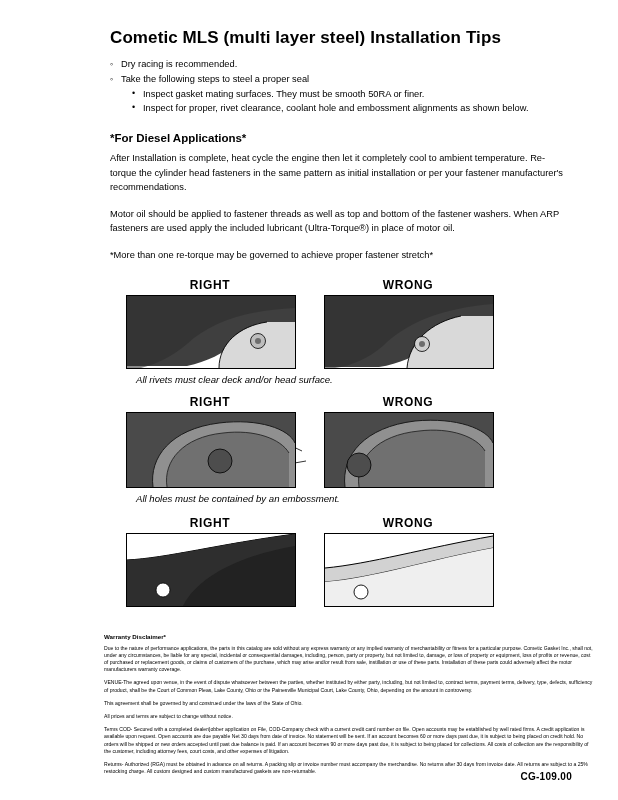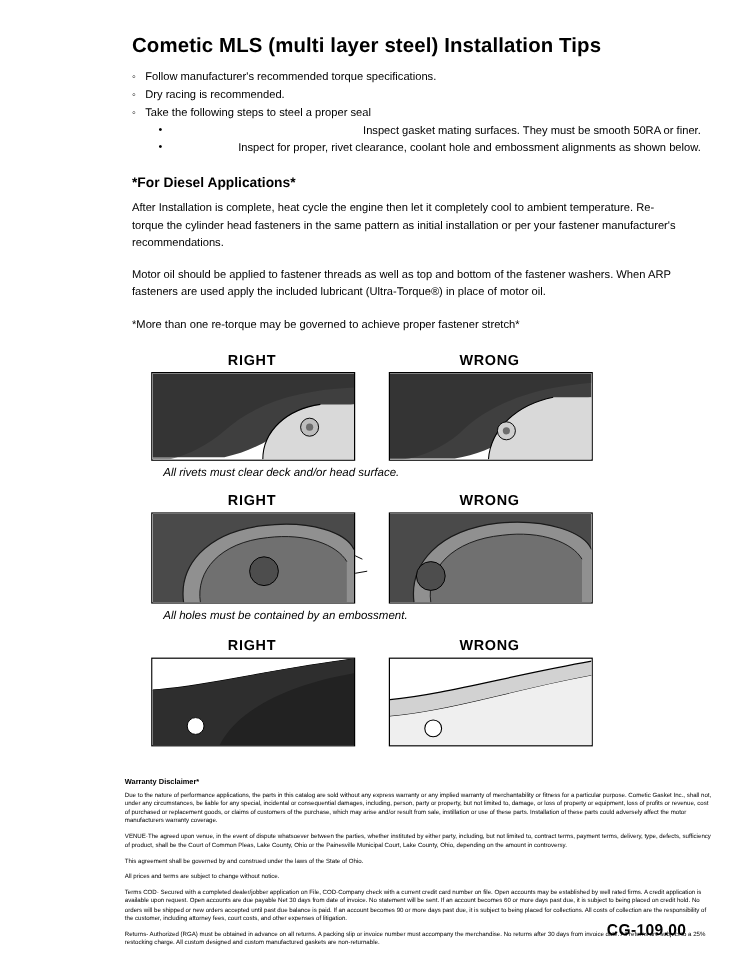--- a/index.html
+++ b/index.html
@@ -46,21 +46,20 @@
     left: 0;
     top: 0;
     font-size: 9px;
   }
   .sub {
     list-style: none;
     margin: 1px 0 0 0;
     padding: 0 0 0 11px;
     font-size: 9.3px;
     line-height: 14px;
-    text-align: right;
   }
   .sub > li {
     position: relative;
     padding-left: 11px;
   }
   .sub > li::before {
     content: "\2022";
     position: absolute;
     left: 0;
     top: -1px;
@@ -151,37 +150,34 @@
   .warranty p {
     font-size: 5.1px;
     line-height: 7.2px;
     margin: 0 0 6px 0;
     text-align: left;
   }
   .docnum {
     position: absolute;
     right: 46px;
     bottom: 18px;
-    font-size: 13px;
+    font-size: 10px;
     font-weight: bold;
     letter-spacing: 0.3px;
     text-align: center;
   }
 </style>
 </head>
 <body>
 
 <div class="page">
 
   <h1 class="title">Cometic MLS (multi layer steel) Installation Tips</h1>
 
   <ul class="bullets">
-    <li>
-      <span>Follow manufacturer's recommended torque specifications.</span>
-    </li>
     <li>
       <span>Dry racing is recommended.</span>
     </li>
     <li>
       <span>Take the following steps to steel a proper seal</span>
       <ul class="sub">
         <li>
           <span>Inspect gasket mating surfaces.  They must be smooth 50RA or finer.</span>
         </li>
         <li>

